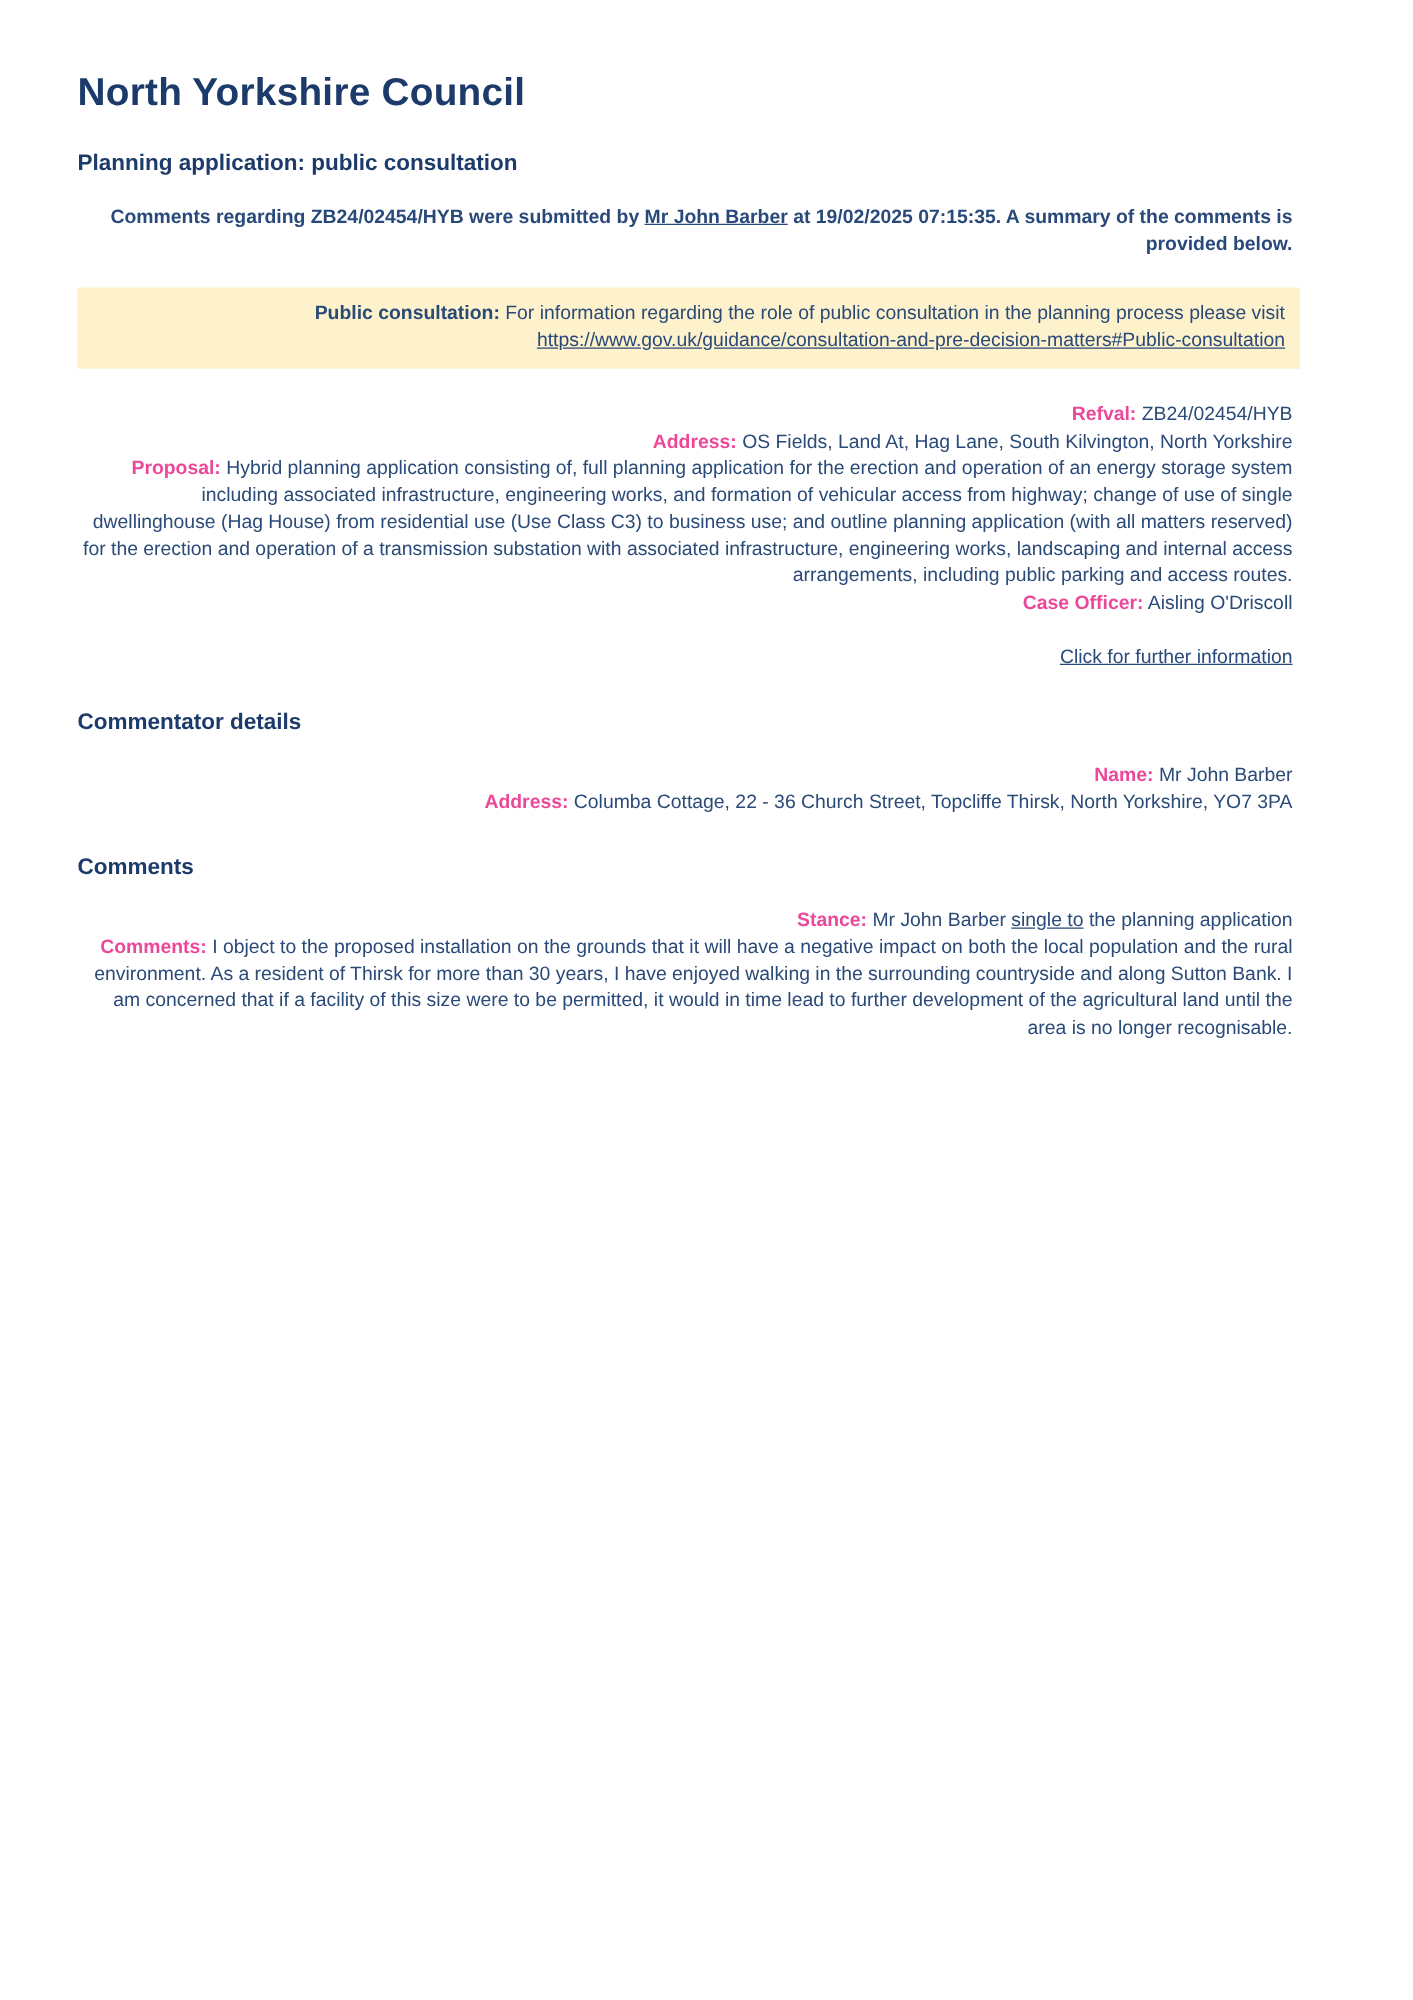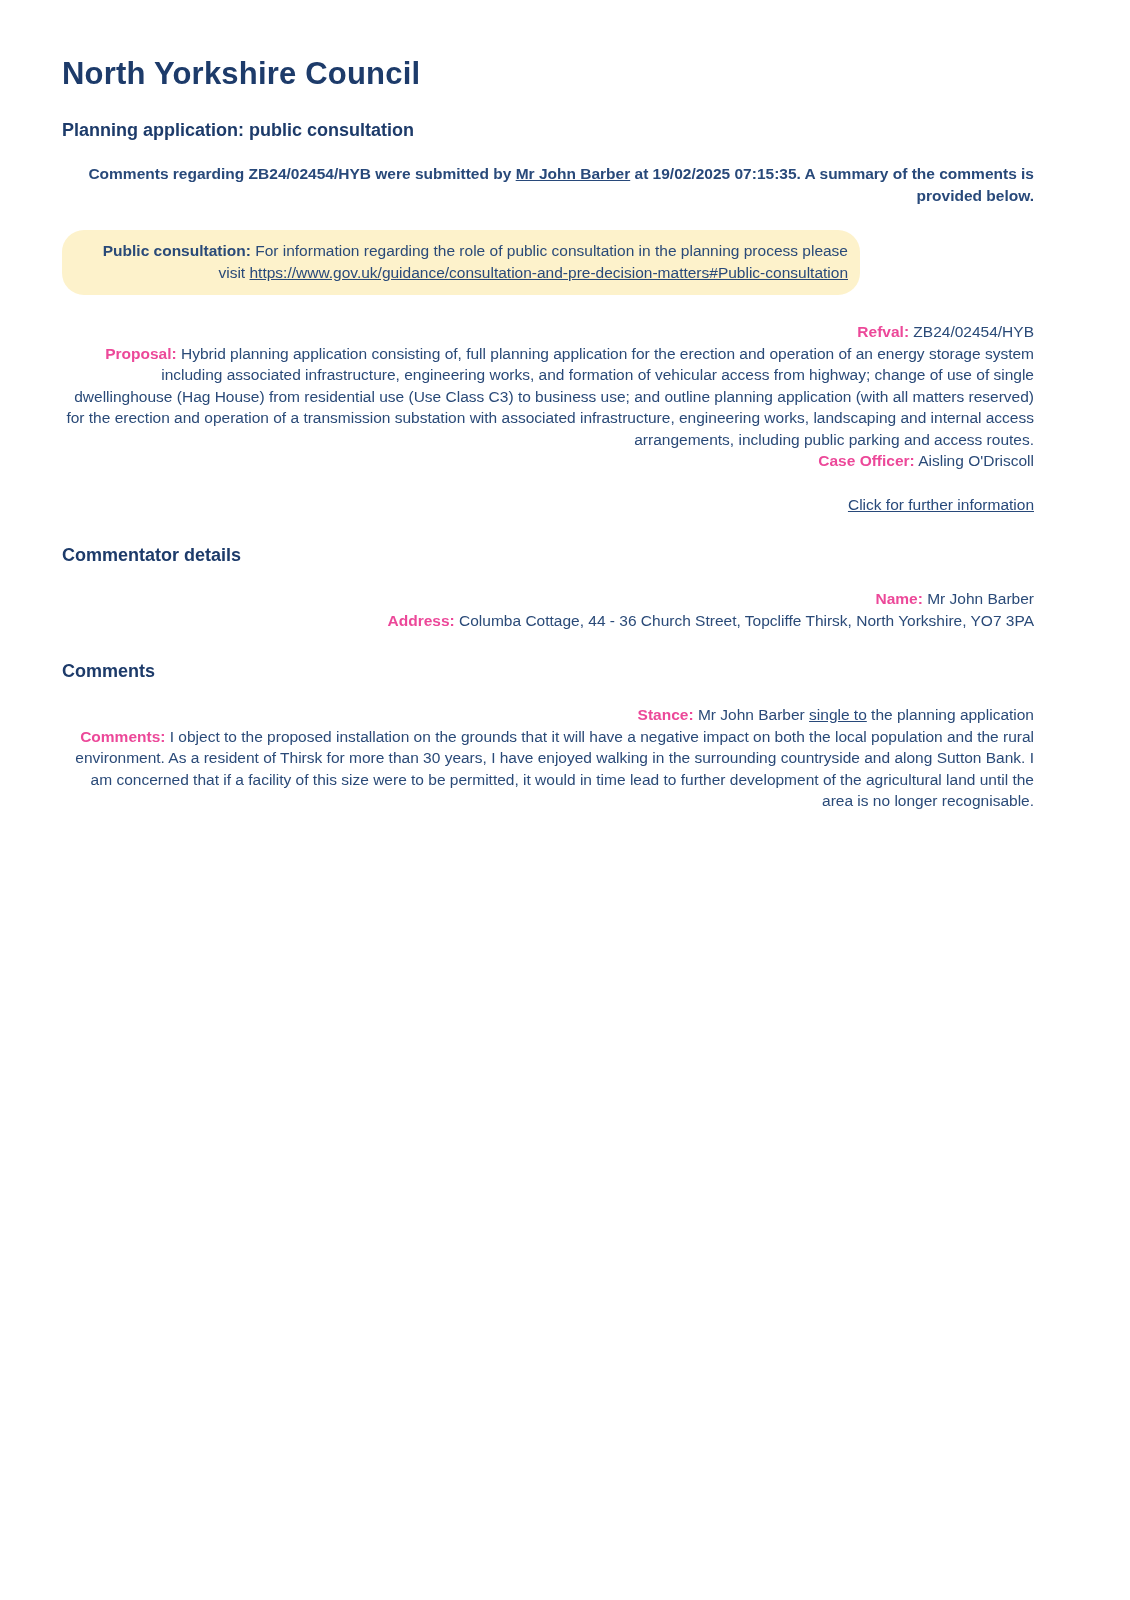--- a/index.html
+++ b/index.html
@@ -1,15 +1,15 @@
 <!DOCTYPE html>
 <html><head>
 <meta charset="utf-8">
 <style>
-  * { box-sizing: border-box; border-radius: 22px; }
+  * { box-sizing: border-box; }
   html, body { margin: 0; padding: 0; background: #ffffff; }
   body {
     font-family: "Liberation Sans", sans-serif;
     color: #2a4a78;
   }
   .page {
     width: 1130px;
     min-height: 1600px;
     background: #ffffff;
     padding: 46px 62px 60px 62px;
@@ -44,21 +44,21 @@
     color: #28497a;
     text-decoration: underline;
     cursor: pointer;
   }
   .intro a.doc-link { font-weight: bold; }
 
   .notice-box {
     background: #fdf2cb;
     padding: 10px 12px 12px 12px;
     margin: 0 0 26px 0;
-    width: 798px;
+    width: 978px;
   }
   .notice-box .para { color: #2a4a78; }
   .notice-label { font-weight: bold; }
 
   .field-block { margin: 0 0 0 0; }
   .field-label { font-weight: bold; color: #ec4899; }
 
   .summary-block { margin-bottom: 22px; }
   .link-line { margin: 6px 0 6px 0; }
 </style>
@@ -74,31 +74,32 @@
 
     <p class="para intro"><span>Comments regarding ZB24/02454/HYB were submitted by</span> <a class="doc-link">Mr John Barber</a> <span>at 19/02/2025 07:15:35. A summary of the comments is provided below.</span></p>
 
     <div class="notice-box">
       <p class="para"><span class="notice-label">Public consultation:</span> <span>For information regarding the role of public consultation in the planning process please visit</span> <a class="doc-link">https://www.gov.uk/guidance/consultation-and-pre-decision-matters#Public-consultation</a></p>
     </div>
 
 
     <div class="summary-block">
       <p class="para field-block"><span class="field-label">Refval:</span> <span>ZB24/02454/HYB</span></p>
+      <p class="para field-block"><span class="field-label">Address:</span> <span>OS Fields, Land At, Hag Lane, South Kilvington, North Yorkshire</span></p>
       <p class="para field-block"><span class="field-label">Proposal:</span> <span>Hybrid planning application consisting of, full planning application for the erection and operation of an energy storage system including associated infrastructure, engineering works, and formation of vehicular access from highway; change of use of single dwellinghouse (Hag House) from residential use (Use Class C3) to business use; and outline planning application (with all matters reserved) for the erection and operation of a transmission substation with associated infrastructure, engineering works, landscaping and internal access arrangements, including public parking and access routes.</span></p>
       <p class="para field-block"><span class="field-label">Case Officer:</span> <span>Aisling O'Driscoll</span></p>
     </div>
 
     <p class="para link-line"><a class="doc-link">Click for further information</a></p>
 
     <h2 class="section-heading">Commentator details</h2>
 
     <div class="summary-block">
       <p class="para field-block"><span class="field-label">Name:</span> <span>Mr John Barber</span></p>
-      <p class="para field-block"><span class="field-label">Address:</span> <span>Columba Cottage, 44 - 36 Church Street, Topcliffe Thirsk, North Yorkshire, YO7 3PA</span></p>
+      <p class="para field-block"><span class="field-label">Address:</span> <span>Columba Cottage, 22 - 36 Church Street, Topcliffe Thirsk, North Yorkshire, YO7 3PA</span></p>
     </div>
 
     <h2 class="section-heading">Comments</h2>
 
     <div class="summary-block">
       <p class="para field-block"><span class="field-label">Stance:</span> <span>Mr John Barber</span> <a class="doc-link">single to</a> <span>the planning application</span></p>
       <p class="para field-block"><span class="field-label">Comments:</span> <span>I object to the proposed installation on the grounds that it will have a negative impact on both the local population and the rural environment. As a resident of Thirsk for more than 30 years, I have enjoyed walking in the surrounding countryside and along Sutton Bank. I am concerned that if a facility of this size were to be permitted, it would in time lead to further development of the agricultural land until the area is no longer recognisable.</span></p>
     </div>
 
   </div>

